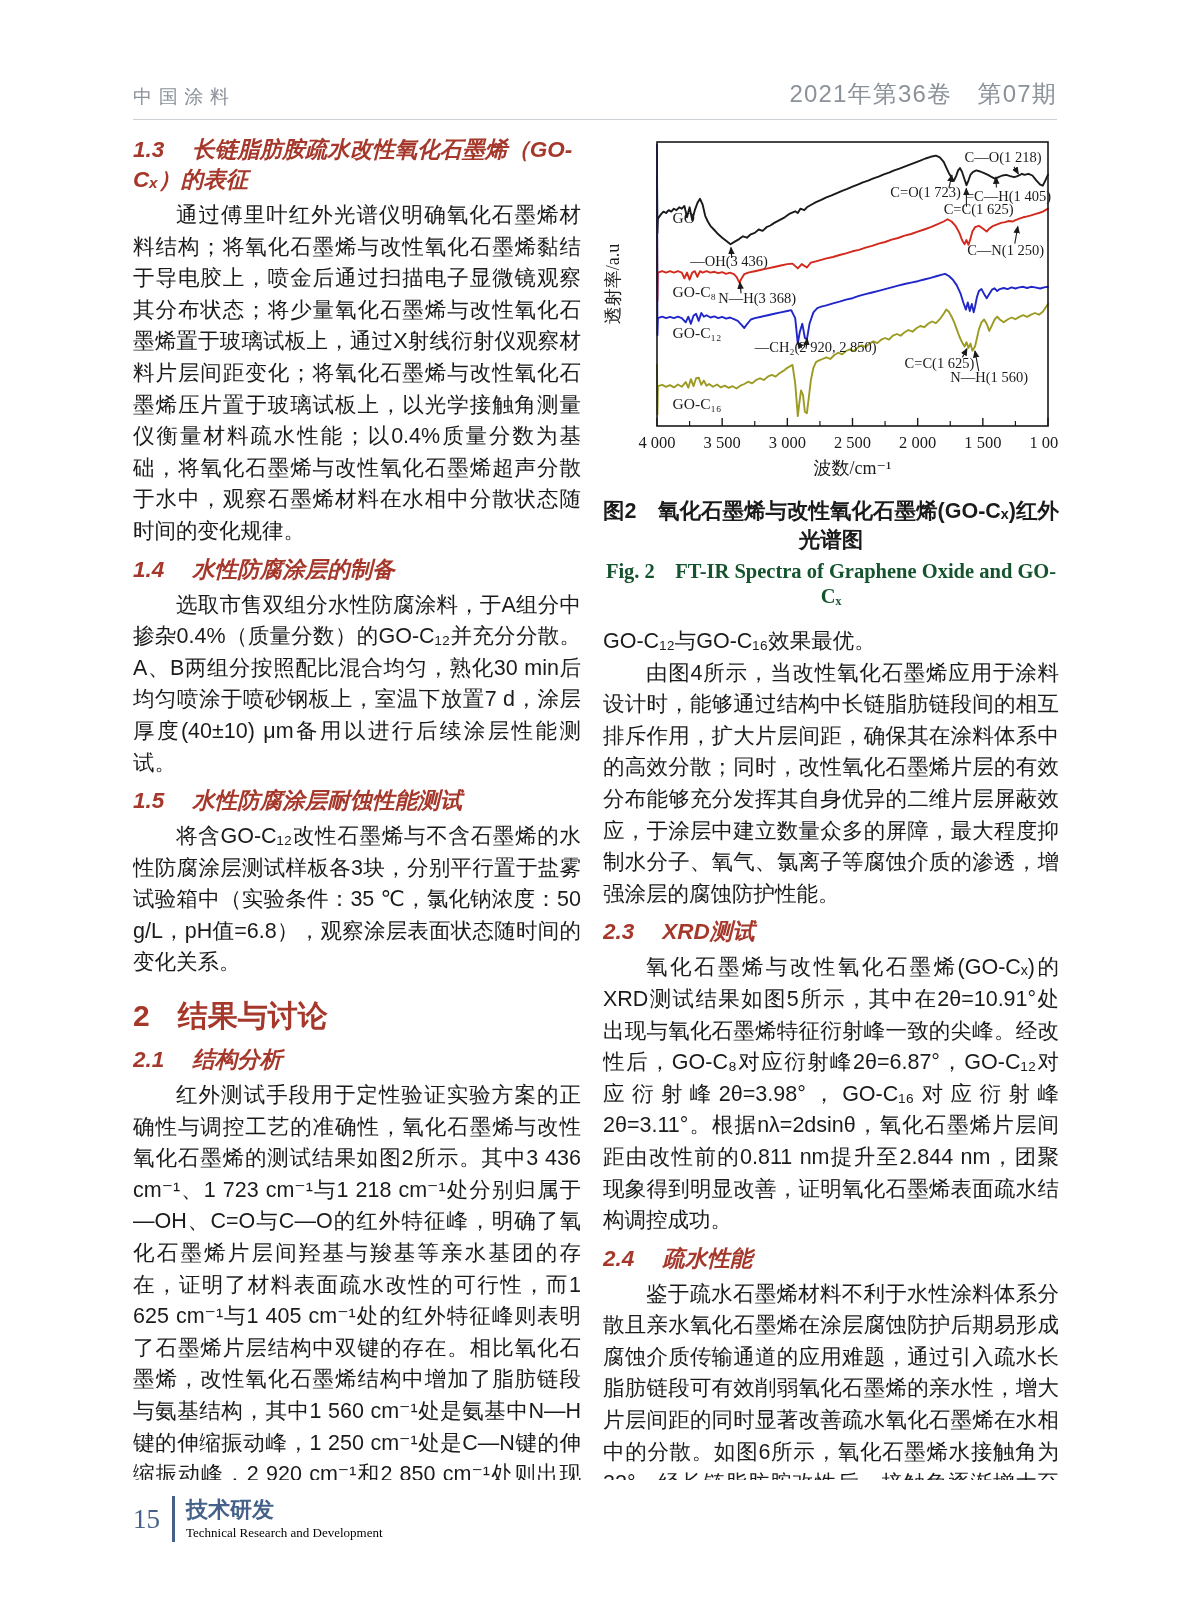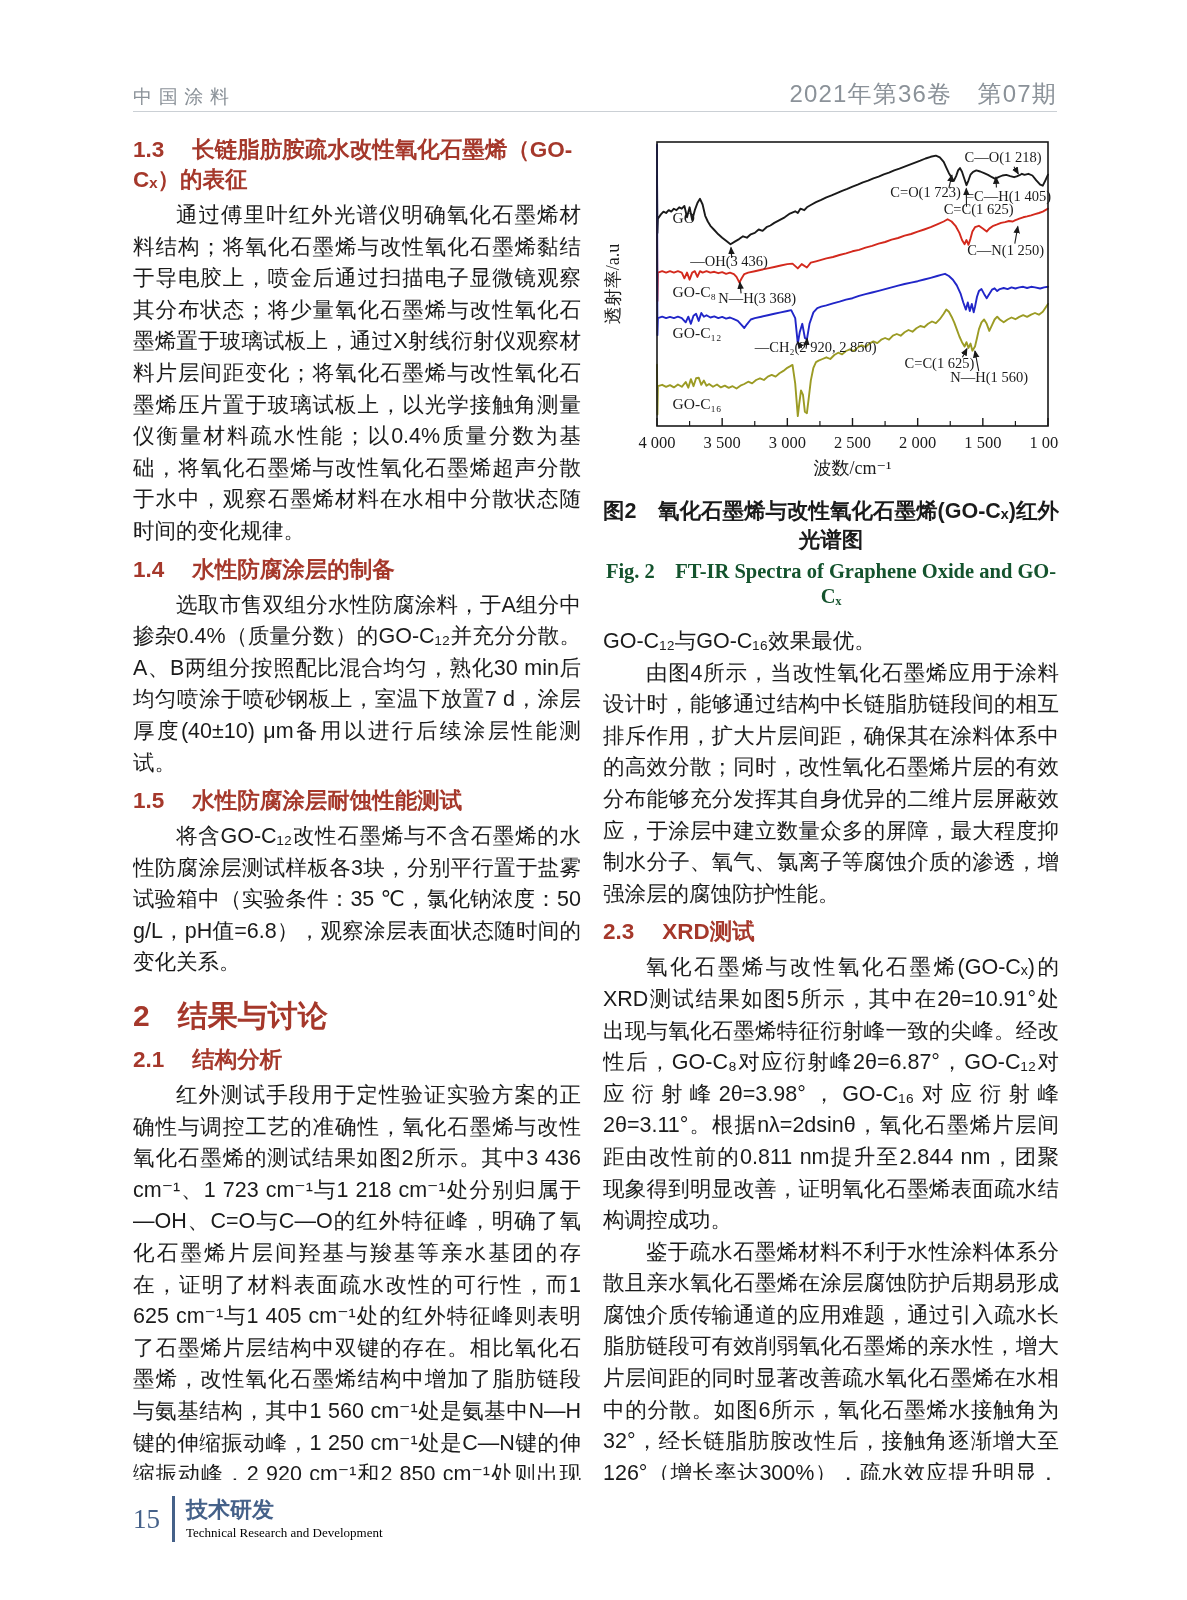--- a/index.html
+++ b/index.html
@@ -1,28 +1,28 @@
 <!DOCTYPE html>
 <html><head>
 <meta charset="utf-8">
 <style>
   * { margin:0; padding:0; box-sizing:border-box; }
   body { background:#e9e9e9; font-family:"Liberation Sans","DejaVu Sans",sans-serif; }
   .page { position:relative; width:1187px; height:1600px; background:#ffffff; margin:0 auto; overflow:hidden; }
   .hdr { position:absolute; left:133px; right:130px; top:78px; display:flex; justify-content:space-between;
-         align-items:flex-end; padding-bottom:1px; border-bottom:1px solid #cbd0d5; }
+         align-items:flex-end; padding-bottom:9px; border-bottom:1px solid #cbd0d5; }
   .hdr .jname { font-size:19px; color:#8b9299; letter-spacing:0.35em; }
   .hdr .issue { font-size:24px; color:#8b9299; letter-spacing:0.05em; }
   .cols { position:absolute; left:133px; top:128px; width:926px; height:1352px; display:flex; gap:22px; overflow:hidden; }
   .col { overflow:hidden; }
   .col-l { width:448px; }
   .col-r { width:456px; }
   .body-p { font-size:21.5px; line-height:31.6px; color:#1b1b1b; text-align:justify; text-indent:2em; }
   .body-p.noindent { text-indent:0; }
-  h3.sec { font-size:22.5px; font-weight:bold; color:#a5382b; margin:7px 0 5px 0; line-height:30px; }
+  h3.sec { font-size:22.5px; font-weight:bold; color:#a5382b; margin:7px 0 5px 0; line-height:30px;font-style:italic; }
   h2.sec-big { font-size:30px; font-weight:bold; color:#a5382b; margin:18px 0 10px 0; line-height:38px; }
   .sec .num, .sec-big .num { margin-right:28px; }
   .figure-block { margin-bottom:18px; }
   .cap-zh { font-size:21.5px; font-weight:bold; color:#1b1b1b; text-align:center; margin-top:16px; }
   .cap-en { font-size:20.5px; font-weight:bold; color:#14532d; text-align:center;
             font-family:"Liberation Serif","DejaVu Serif",serif; margin-top:3px; }
   .chart svg { display:block; }
   .chart text { fill:#1a1a1a; }
   .chart .tick-lbl  { font:16.5px "Liberation Serif","DejaVu Serif",serif; }
   .chart .ann       { font:14.5px "Liberation Serif","DejaVu Serif",serif; }
@@ -139,20 +139,23 @@
       </div>
 
       <p class="body-p noindent">GO-C₁₂与GO-C₁₆效果最优。</p>
       <p class="body-p">由图4所示，当改性氧化石墨烯应用于涂料设计时，能够通过结构中长链脂肪链段间的相互排斥作用，扩大片层间距，确保其在涂料体系中的高效分散；同时，改性氧化石墨烯片层的有效分布能够充分发挥其自身优异的二维片层屏蔽效应，于涂层中建立数量众多的屏障，最大程度抑制水分子、氧气、氯离子等腐蚀介质的渗透，增强涂层的腐蚀防护性能。</p>
 
       <h3 class="sec">
         <span class="num">2.3</span><span>XRD测试</span>
       </h3>
       <p class="body-p">氧化石墨烯与改性氧化石墨烯(GO-Cₓ)的XRD测试结果如图5所示，其中在2θ=10.91°处出现与氧化石墨烯特征衍射峰一致的尖峰。经改性后，GO-C₈对应衍射峰2θ=6.87°，GO-C₁₂对应衍射峰2θ=3.98°，GO-C₁₆对应衍射峰2θ=3.11°。根据nλ=2dsinθ，氧化石墨烯片层间距由改性前的0.811 nm提升至2.844 nm，团聚现象得到明显改善，证明氧化石墨烯表面疏水结构调控成功。</p>
 
+      <h3 class="sec">
+        <span class="num">2.4</span><span>疏水性能</span>
+      </h3>
       <p class="body-p">鉴于疏水石墨烯材料不利于水性涂料体系分散且亲水氧化石墨烯在涂层腐蚀防护后期易形成腐蚀介质传输通道的应用难题，通过引入疏水长脂肪链段可有效削弱氧化石墨烯的亲水性，增大片层间距的同时显著改善疏水氧化石墨烯在水相中的分散。如图6所示，氧化石墨烯水接触角为32°，经长链脂肪胺改性后，接触角逐渐增大至126°（增长率达300%），疏水效应提升明显，这主要是因为在改性过程中消耗了大量亲水羧基的同时引入了强疏水长脂肪段。</p>
 
     </div>
   </div>
 
   <div class="ftr">
     <span class="pnum">15</span>
     <span class="bar"></span>
     <span>
       <div class="fzh">技术研发</div>

